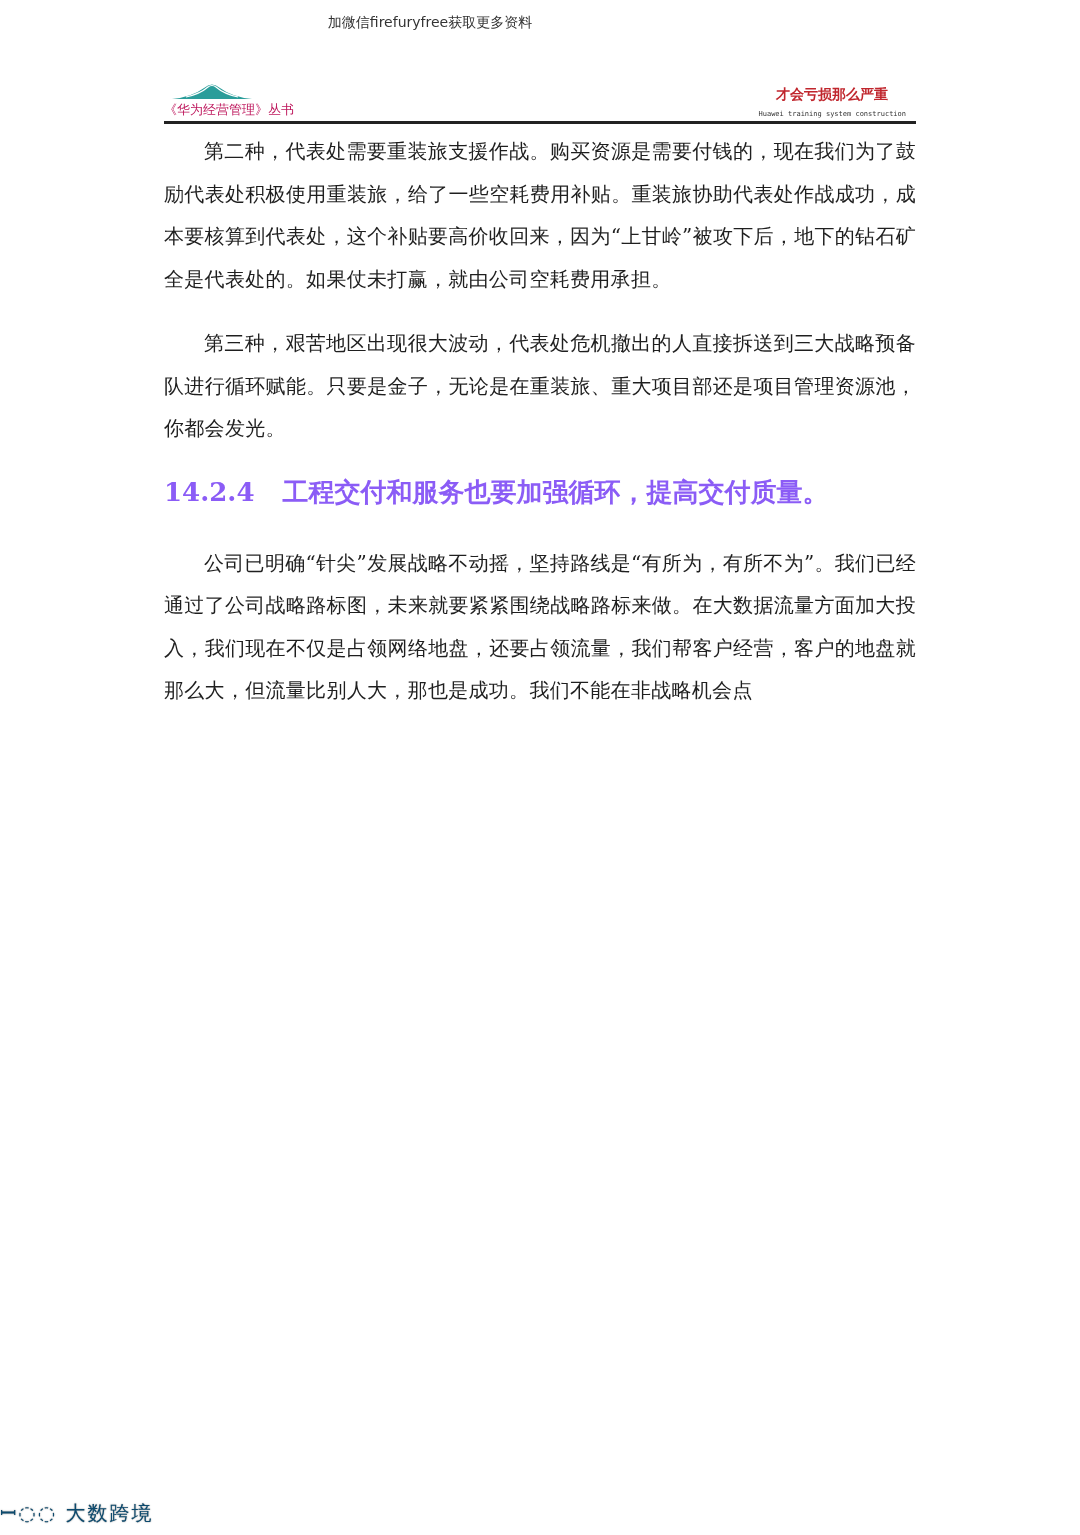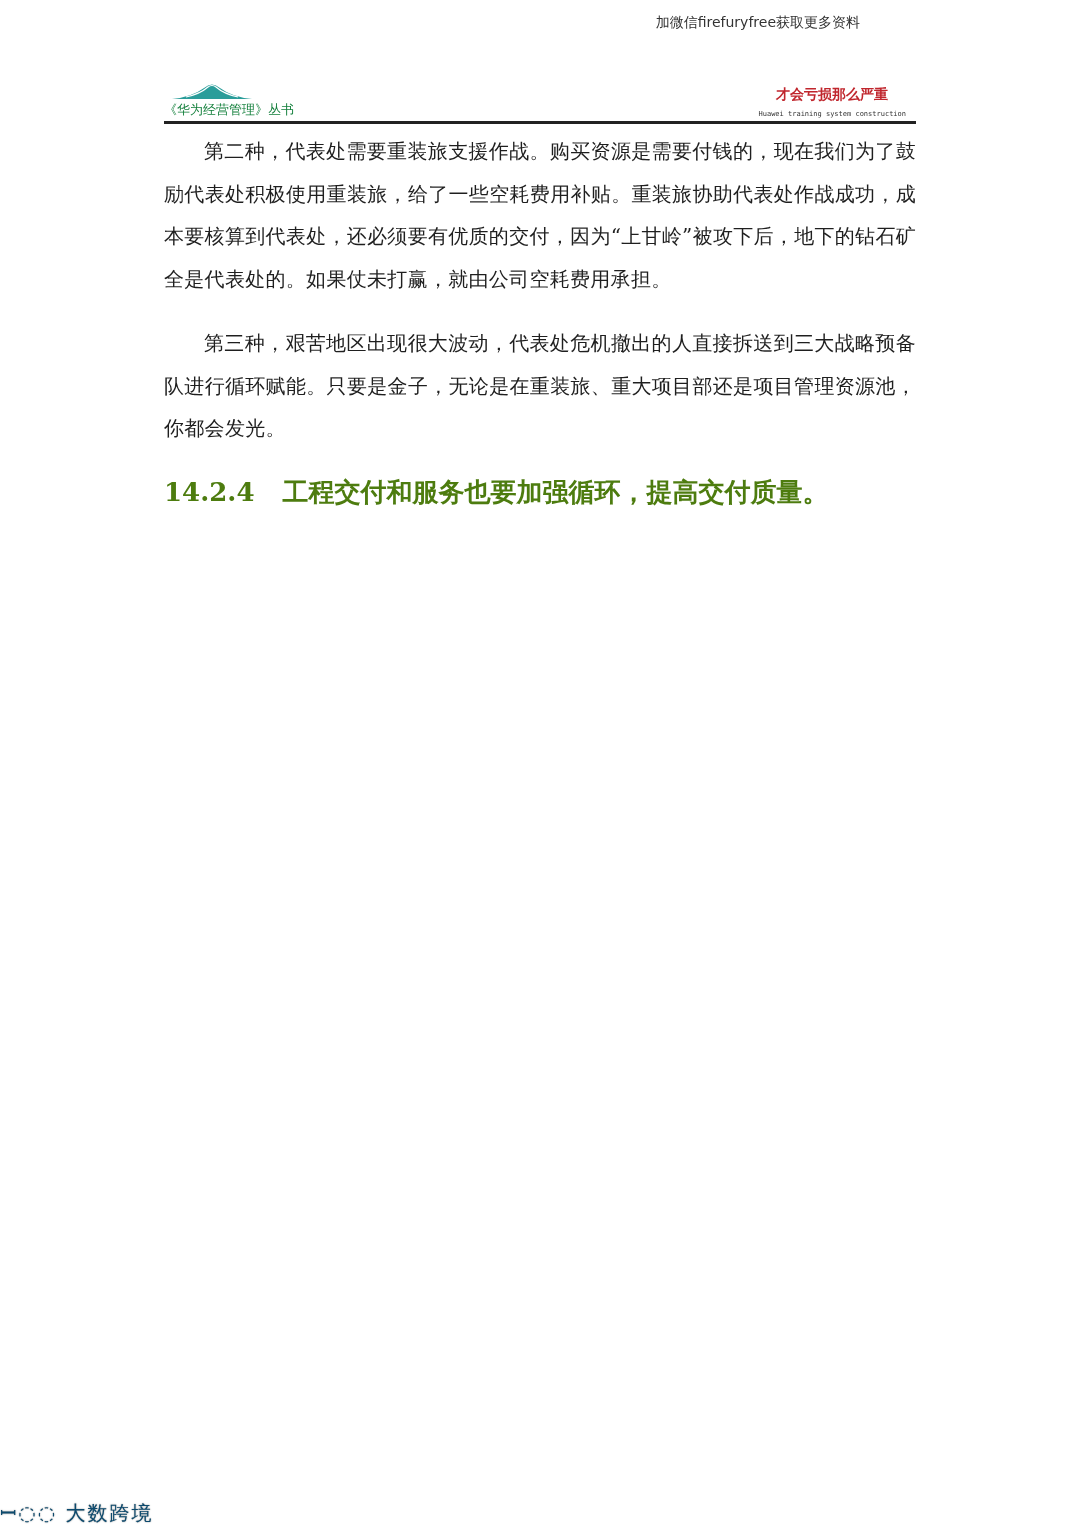--- a/index.html
+++ b/index.html
@@ -2,32 +2,32 @@
 <html><head>
   <meta charset="utf-8">
   <style>
     html, body { margin: 0; padding: 0; background: #ffffff; }
     body {
       width: 1080px; height: 1535px; position: relative; overflow: hidden;
       font-family: "DejaVu Serif", "Liberation Serif", serif;
       color: #1a1a1a;
     }
     .watermark-top {
-      position: absolute; top: 14px; left: 0; width: 860px; text-align: right;
+      position: absolute; top: 14px; left: 0; width: 860px; text-align: center;
       font-family: "DejaVu Sans", sans-serif; font-size: 14px; color: #333;
     }
     .header {
       position: absolute; left: 164px; top: 78px; width: 752px; height: 46px;
     }
     .logo-mountain {
       position: absolute; left: 8px; top: 2px; width: 80px; height: 20px;
     }
     .series-title {
       position: absolute; left: 0; top: 23px; font-size: 13px;
-      font-family: "DejaVu Sans", sans-serif; color: #15803d;
+      font-family: "DejaVu Sans", sans-serif; color: #be185d;
     }
     .brand-cn {
       position: absolute; right: 28px; top: 8px; font-size: 14px; font-weight: bold;
       font-family: "DejaVu Sans", sans-serif; color: #c0262d;
     }
     .brand-en {
       position: absolute; right: 10px; top: 32px; font-size: 7px;
       font-family: "DejaVu Sans Mono", monospace; color: #333;
     }
     .header-rule {
@@ -35,21 +35,21 @@
     }
     .content {
       position: absolute; left: 164px; top: 130px; width: 752px;
     }
     .para {
       font-size: 20px; line-height: 42.5px; margin: 0 0 22px 0;
       text-indent: 2em; letter-spacing: 0.3px; text-align: justify;
       color: #1f1f1f;
     }
     .section-heading {
-      font-size: 26px; line-height: 40px; margin: 18px 0 30px 0; color: #4d7c0f;
+      font-size: 26px; line-height: 40px; margin: 18px 0 30px 0; color: #8b5cf6;
       font-family: "DejaVu Serif", serif;
     }
     .section-heading .num { margin-right: 28px; font-family: "DejaVu Serif", serif; }
     .wm-bottom {
       position: absolute; left: 0; bottom: 8px; font-size: 20px;
       font-family: "DejaVu Sans", sans-serif; color: #0c4a6e;
       text-shadow: 0 0 2px #bbb, 0 0 1px #999;
       letter-spacing: 2px;
     }
   </style>
@@ -63,26 +63,27 @@
     <path d="M0 19 Q20 17 32 8 Q40 1 48 8 Q60 17 80 19 Z" fill="#2a9d9a"></path>
     <path d="M14 17 Q28 14 36 7 Q40 4 44 7 Q52 14 66 17" fill="none" stroke="#ffffff" stroke-width="1.2"></path>
   </svg>
   <div class="series-title">《华为经营管理》丛书</div>
   <div class="brand-cn">才会亏损那么严重</div>
   <div class="brand-en">Huawei training system construction</div>
   <div class="header-rule"></div>
 </div>
 
 <div class="content">
-  <p class="para">第二种，代表处需要重装旅支援作战。购买资源是需要付钱的，现在我们为了鼓励代表处积极使用重装旅，给了一些空耗费用补贴。重装旅协助代表处作战成功，成本要核算到代表处，还必须要有优质的交付，因为“上甘岭”被攻下后，地下的钻石矿全是代表处的。如果仗未打赢，就由公司空耗费用承担。</p>
+  <p class="para">第二种，代表处需要重装旅支援作战。购买资源是需要付钱的，现在我们为了鼓励代表处积极使用重装旅，给了一些空耗费用补贴。重装旅协助代表处作战成功，成本要核算到代表处，这个补贴要高价收回来，因为“上甘岭”被攻下后，地下的钻石矿全是代表处的。如果仗未打赢，就由公司空耗费用承担。</p>
   <p class="para">第三种，艰苦地区出现很大波动，代表处危机撤出的人直接拆送到三大战略预备队进行循环赋能。只要是金子，无论是在重装旅、重大项目部还是项目管理资源池，你都会发光。</p>
 
   <h2 class="section-heading">
     <span class="num">14.2.4</span><span>工程交付和服务也要加强循环，提高交付质量。</span>
   </h2>
 
 
 
+  <p class="para">公司已明确“针尖”发展战略不动摇，坚持路线是“有所为，有所不为”。我们已经通过了公司战略路标图，未来就要紧紧围绕战略路标来做。在大数据流量方面加大投入，我们现在不仅是占领网络地盘，还要占领流量，我们帮客户经营，客户的地盘就那么大，但流量比别人大，那也是成功。我们不能在非战略机会点</p>
 </div>
 
 <div class="wm-bottom">
   <span>ꟷ◌◌ </span><span>大数跨境</span>
 </div>
 
 </body></html>

